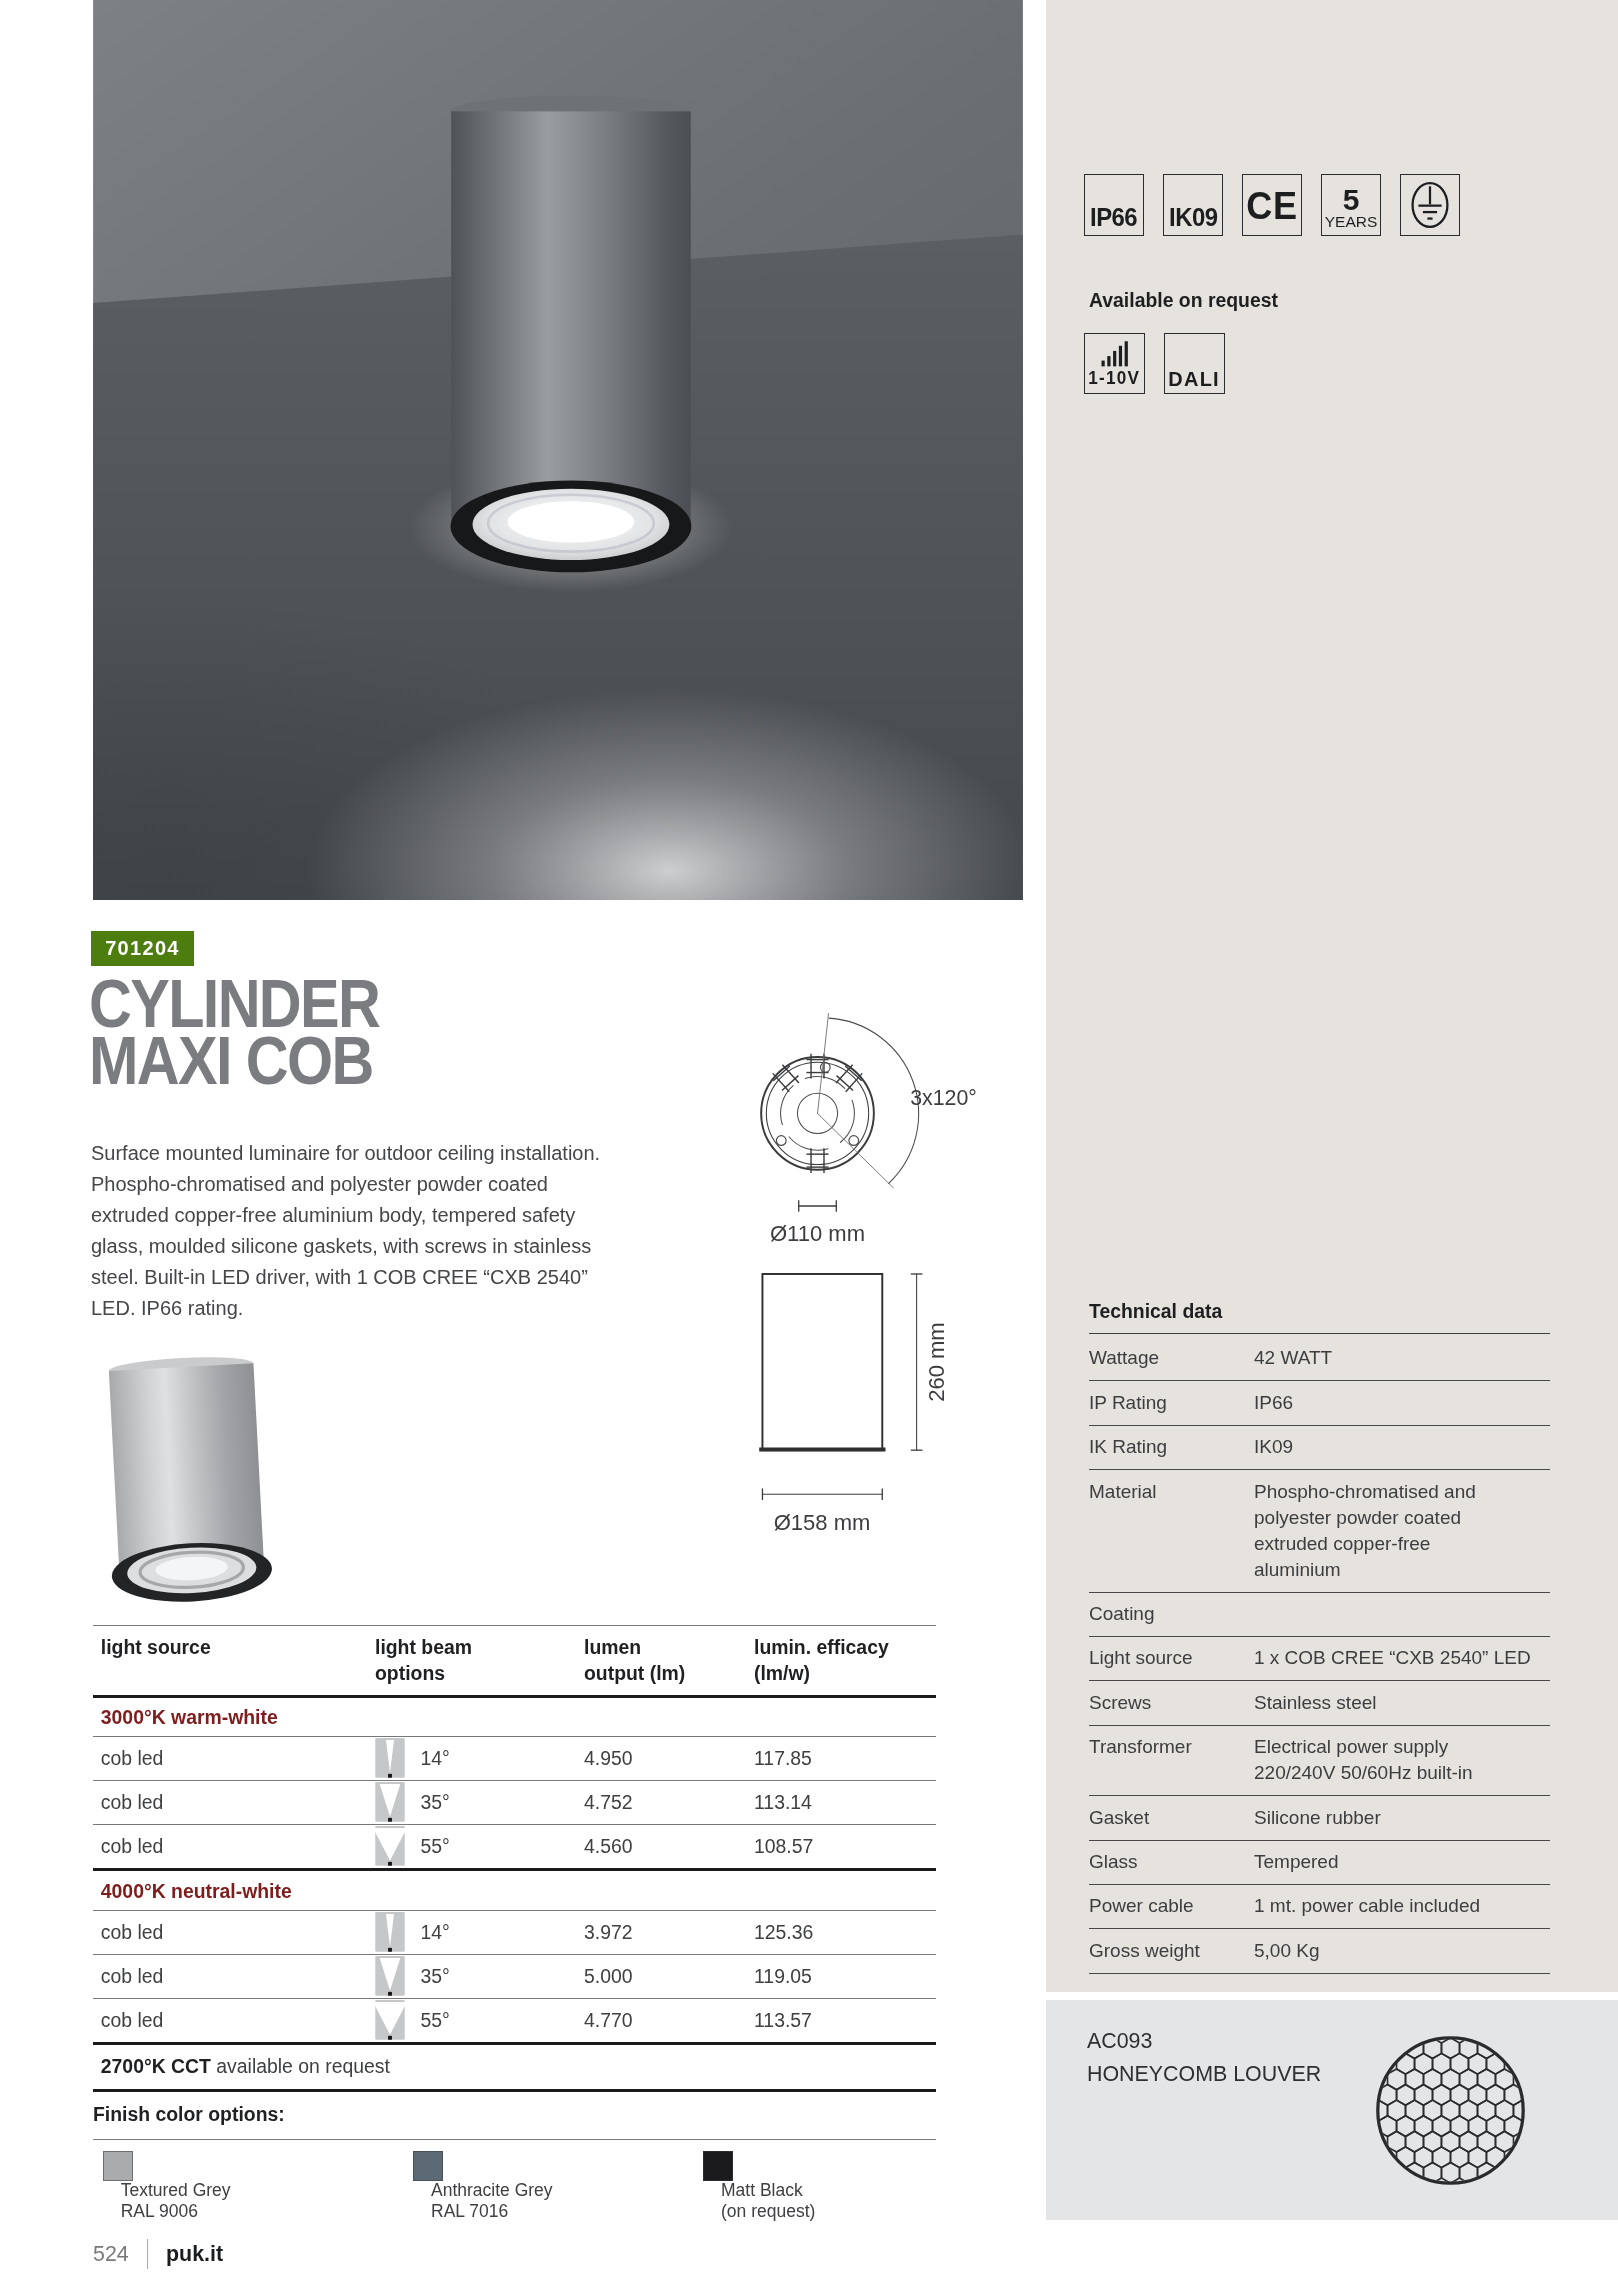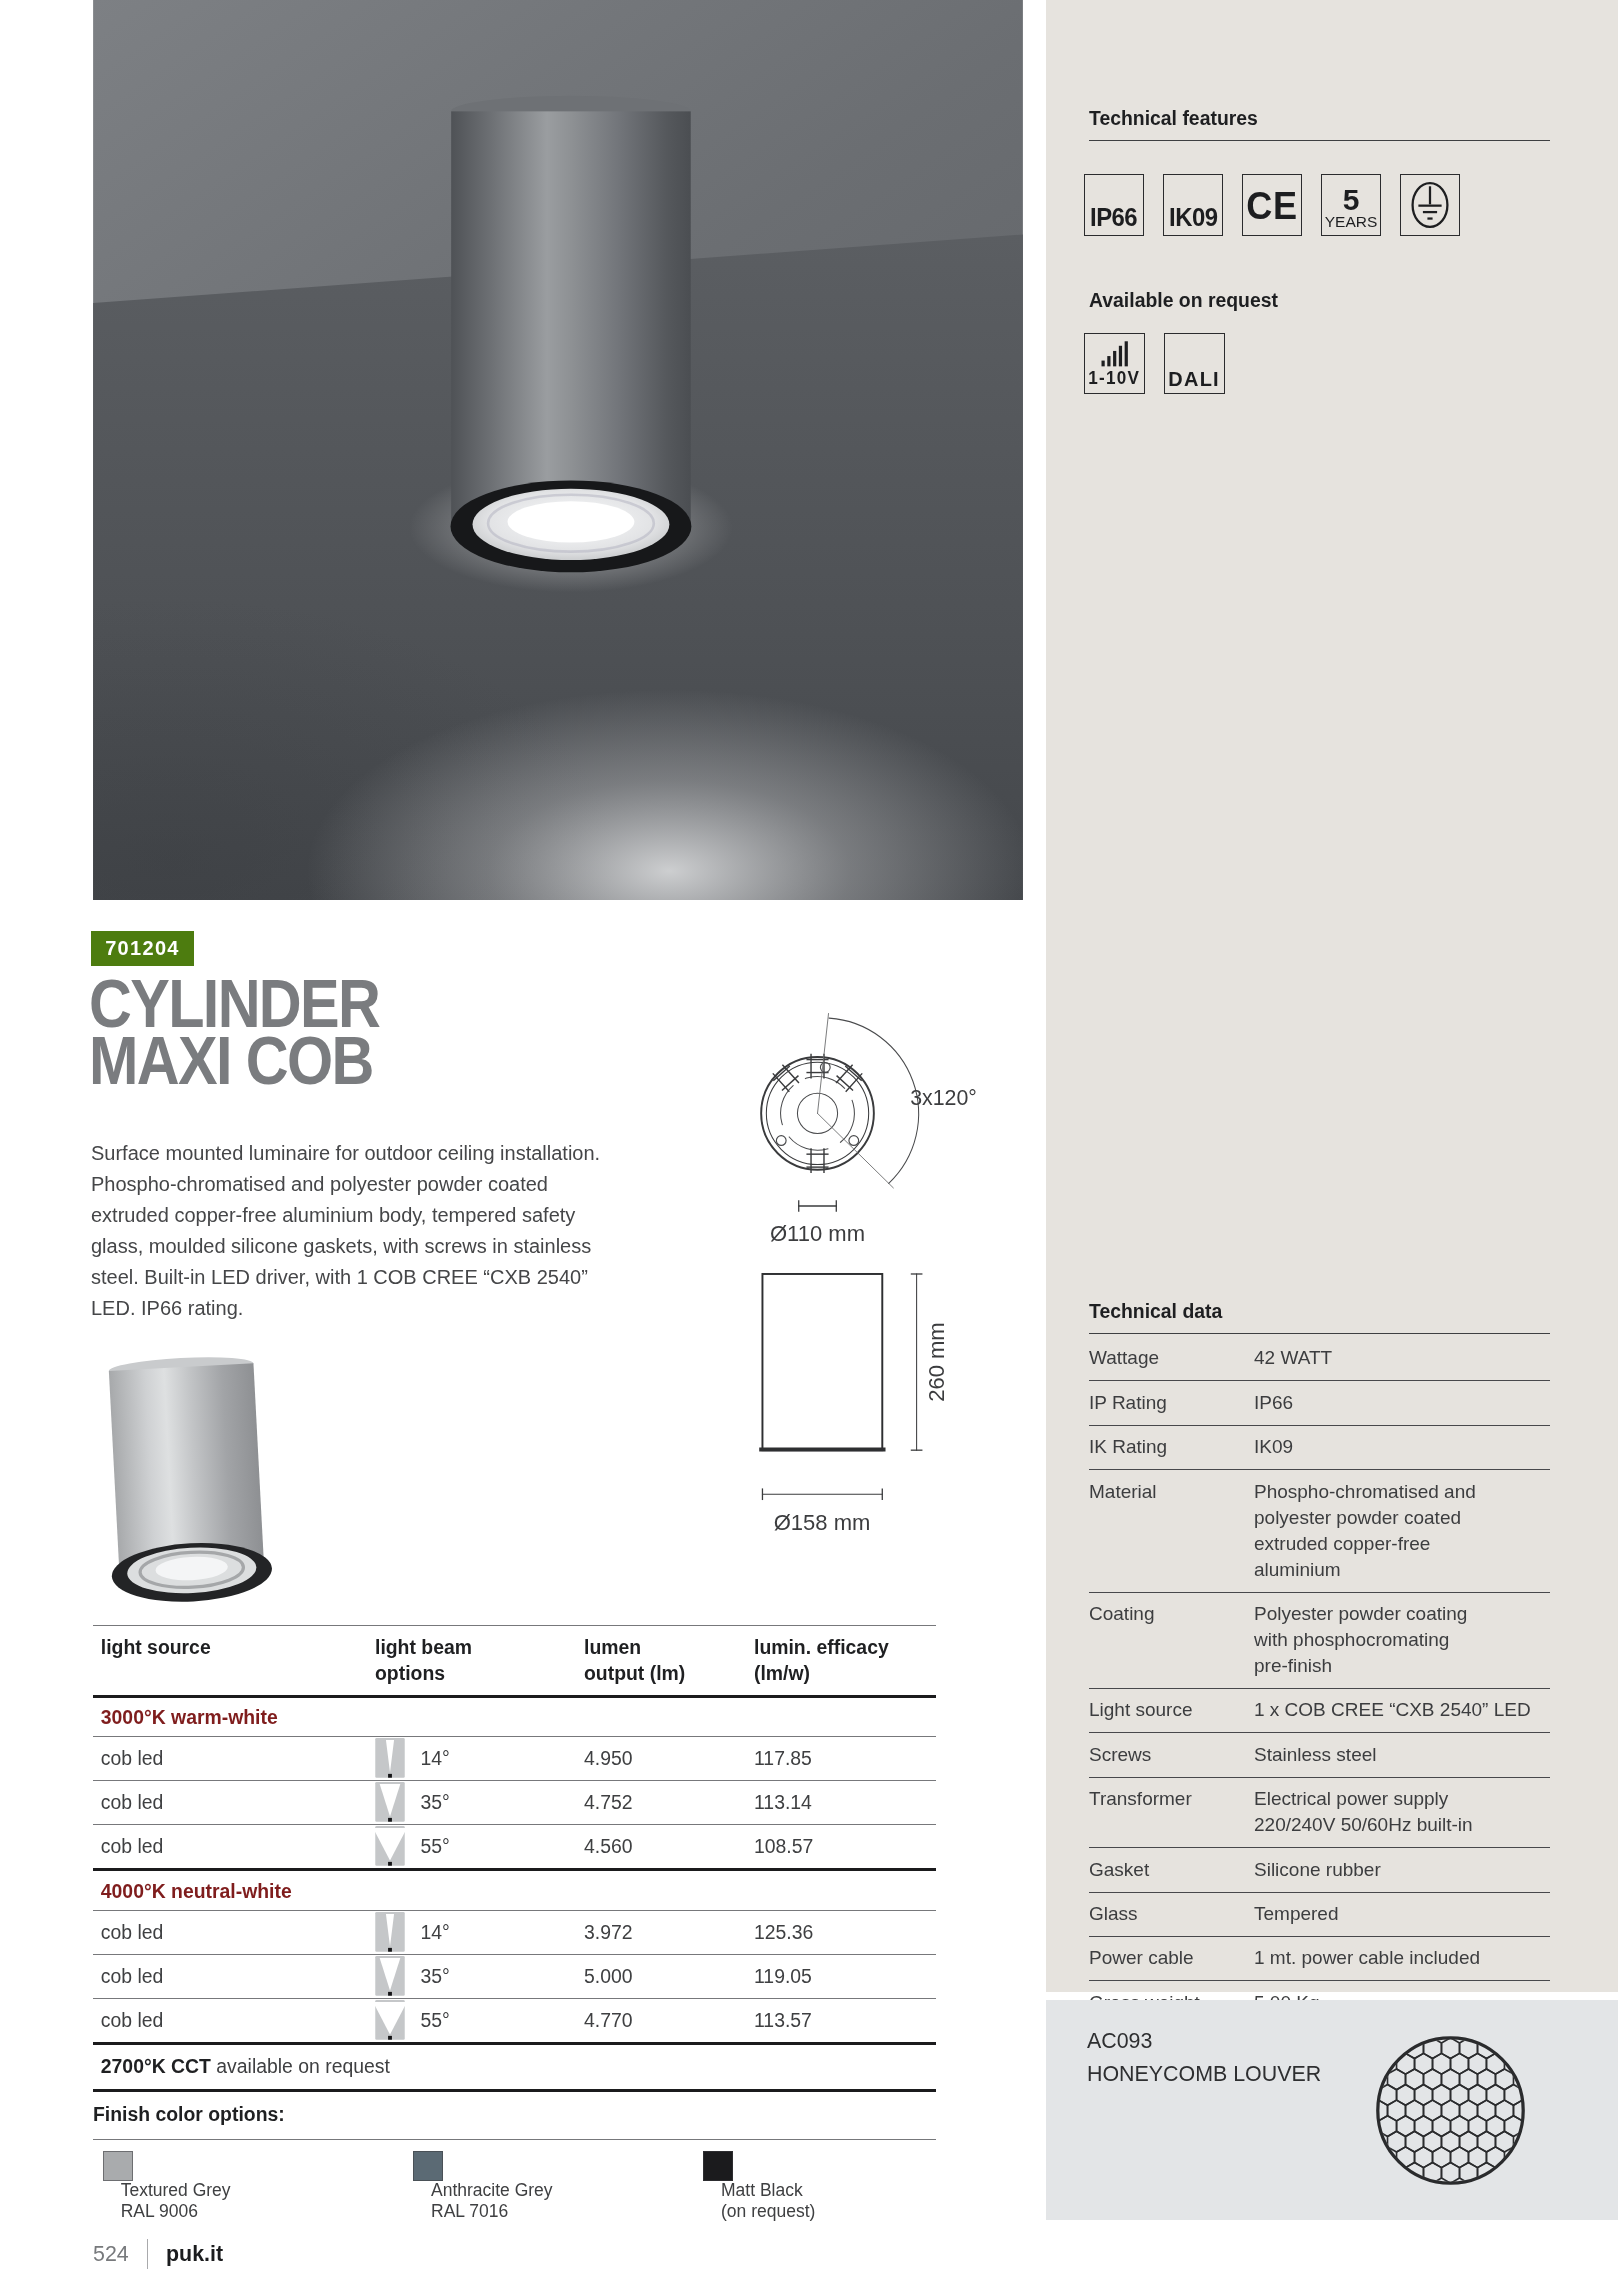--- a/index.html
+++ b/index.html
@@ -118,21 +118,20 @@
       <rect x="553" y="172" width="370" height="641" fill="url(#cylG)"></rect>
       <ellipse cx="738" cy="813" rx="186" ry="71" fill="#17181a"></ellipse>
       <ellipse cx="738" cy="810" rx="152" ry="55" fill="url(#lensG)"></ellipse>
       <ellipse cx="738" cy="808" rx="128" ry="44" fill="none" stroke="#aab" stroke-opacity="0.45" stroke-width="4"></ellipse>
       <ellipse cx="738" cy="806" rx="98" ry="32" fill="#ffffff" opacity="0.97"></ellipse>
     </g>
   </svg>
 </div>
 
 <aside class="abs sidebar">
-  <h3 class="side-h ruled" style="top:107px">Technical features</h3>
 
   <div class="badge-row" style="top:174px">
     <div class="tf-box">
       <span class="big">IP66</span>
     </div>
     <div class="tf-box">
       <span class="big">IK09</span>
     </div>
     <div class="tf-box">
       <span class="ce">CE</span>
@@ -188,23 +187,20 @@
       </div>
       <div class="td-row">
         <span class="td-label">Material</span>
         <span class="td-value">Phospho-chromatised and
 polyester powder coated
 extruded copper-free
 aluminium</span>
       </div>
       <div class="td-row">
         <span class="td-label">Coating</span>
-        <span class="td-value">Polyester powder coating
-with phosphocromating
-pre-finish</span>
       </div>
       <div class="td-row">
         <span class="td-label">Light source</span>
         <span class="td-value">1 x COB CREE “CXB 2540” LED</span>
       </div>
       <div class="td-row">
         <span class="td-label">Screws</span>
         <span class="td-value">Stainless steel</span>
       </div>
       <div class="td-row">

